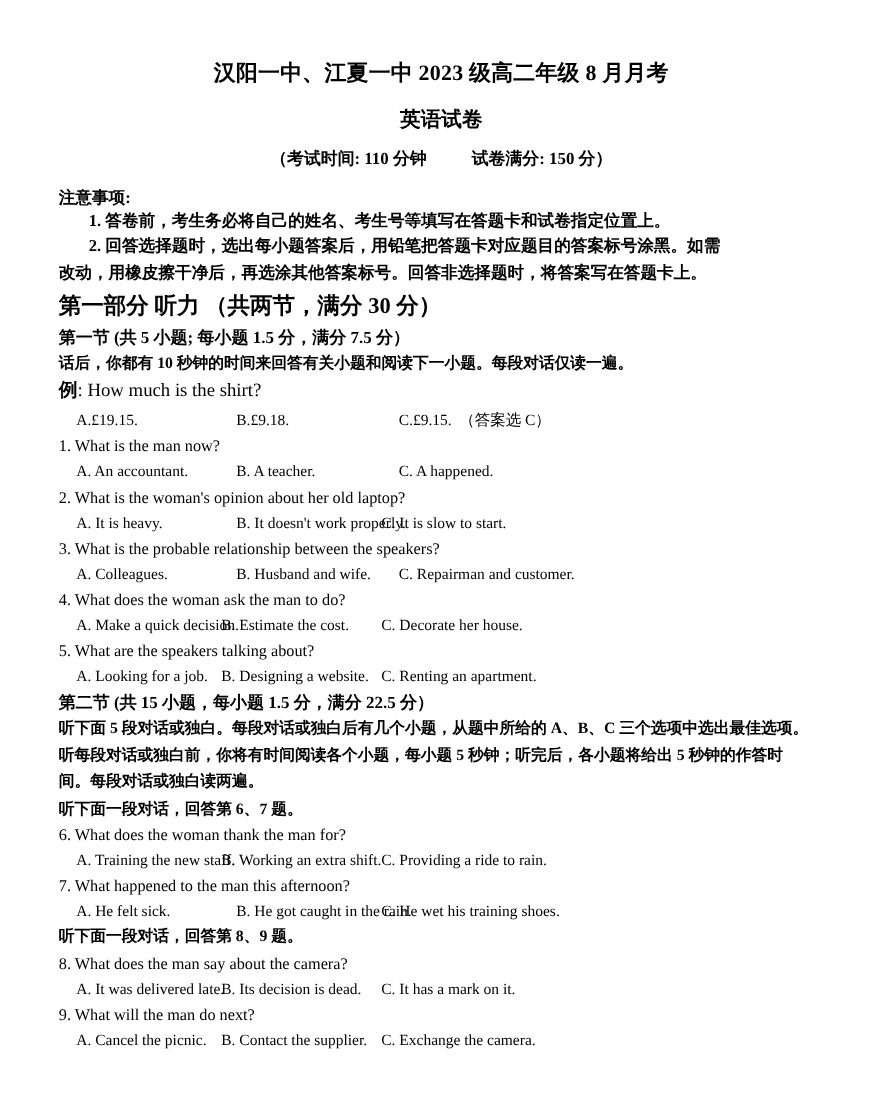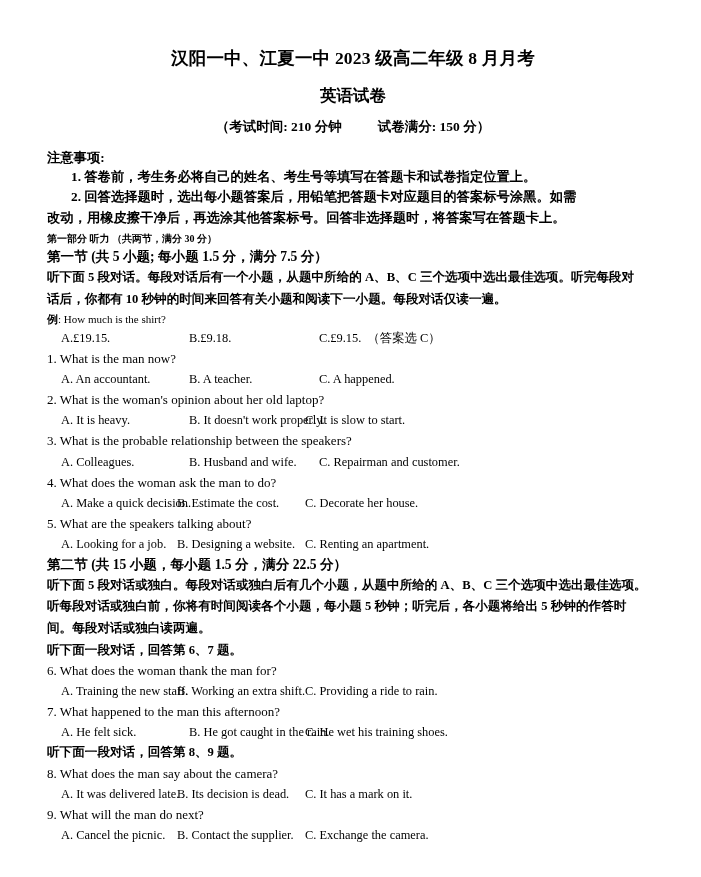--- a/index.html
+++ b/index.html
@@ -66,21 +66,21 @@
     font-size: 13.3px;
     line-height: 1.55;
     text-indent: 24px;
     text-align: justify;
   }
   .notice-item.cont { text-indent: 0; }
 
   
   .section-head {
     font-weight: bold;
-    font-size: 10px;
+    font-size: 18px;
     line-height: 1.55;
     margin-top: 2px;
   }
   .subsection-head {
     font-weight: bold;
     font-size: 13.6px;
     line-height: 1.55;
   }
 
   
@@ -121,44 +121,43 @@
   .opt-b { left: 142px; }
   .opt-c { left: 272px; }
 
   
   .opt-line.tight .opt-c { left: 258px; }
   .opt-line.tight2 .opt-b { left: 130px; }
   .opt-line.tight2 .opt-c { left: 258px; }
 
   .example-note { margin-left: 6px; }
 
-  .q-line.example { font-size: 11px; }
+  .q-line.example { font-size: 15px; }
   .q-line.example .cn { font-weight: bold; }
 </style>
 </head>
 <body>
 
 <div class="page">
   <div class="inner">
 
     <div class="doc-title">汉阳一中、江夏一中 2023 级高二年级 8 月月考</div>
     <div class="doc-subtitle">英语试卷</div>
     <div class="doc-meta">
-      <span>（考试时间: 210 分钟</span><span class="gap"></span><span>试卷满分: 150 分）</span>
+      <span>（考试时间: 110 分钟</span><span class="gap"></span><span>试卷满分: 150 分）</span>
     </div>
 
     <div class="notice-head">注意事项:</div>
     <div class="notice-item">1. 答卷前，考生务必将自己的姓名、考生号等填写在答题卡和试卷指定位置上。</div>
     <div class="notice-item">2. 回答选择题时，选出每小题答案后，用铅笔把答题卡对应题目的答案标号涂黑。如需</div>
     <div class="notice-item cont">改动，用橡皮擦干净后，再选涂其他答案标号。回答非选择题时，将答案写在答题卡上。</div>
 
     <div class="section-head">第一部分 听力 （共两节，满分 30 分）</div>
     <div class="subsection-head">第一节 (共 5 小题; 每小题 1.5 分，满分 7.5 分）</div>
 
-    <div class="instruction">听下面 5 段对话。每段对话后有一个小题，从题中所给的 A、B、C 三个选项中选出最佳选项。听完每段对</div>
     <div class="instruction">话后，你都有 10 秒钟的时间来回答有关小题和阅读下一小题。每段对话仅读一遍。</div>
 
     <div class="q-line example"><span class="cn">例</span><span>: How much is the shirt?</span></div>
     <div class="opt-line">
       <span class="opt opt-a">A.£19.15.</span>
       <span class="opt opt-b">B.£9.18.</span>
       <span class="opt opt-c"><span>C.£9.15.</span><span class="example-note">（答案选 C）</span></span>
     </div>
 
     <div class="q-line">1. What is the man now?</div>

